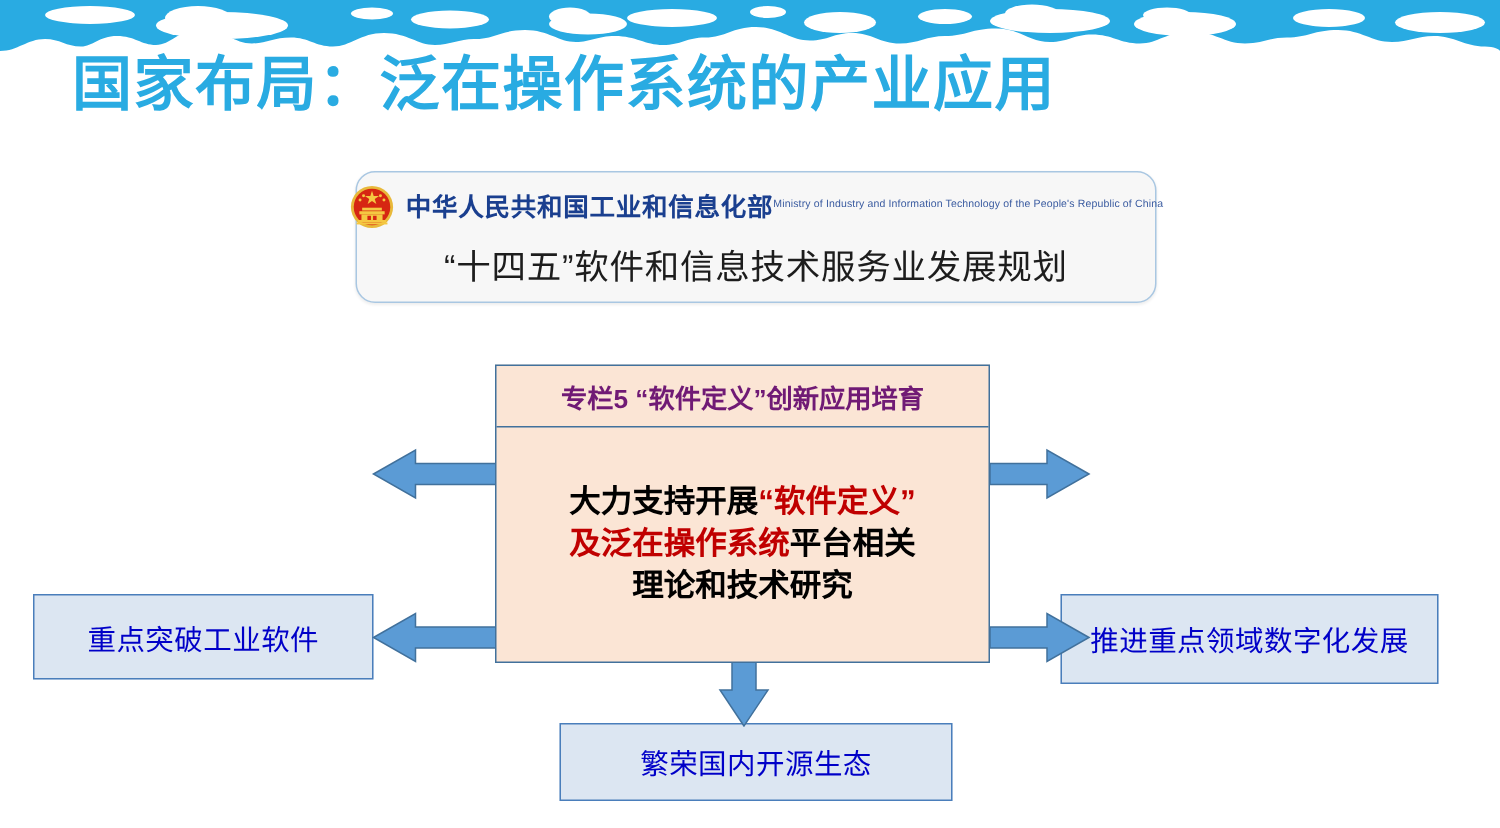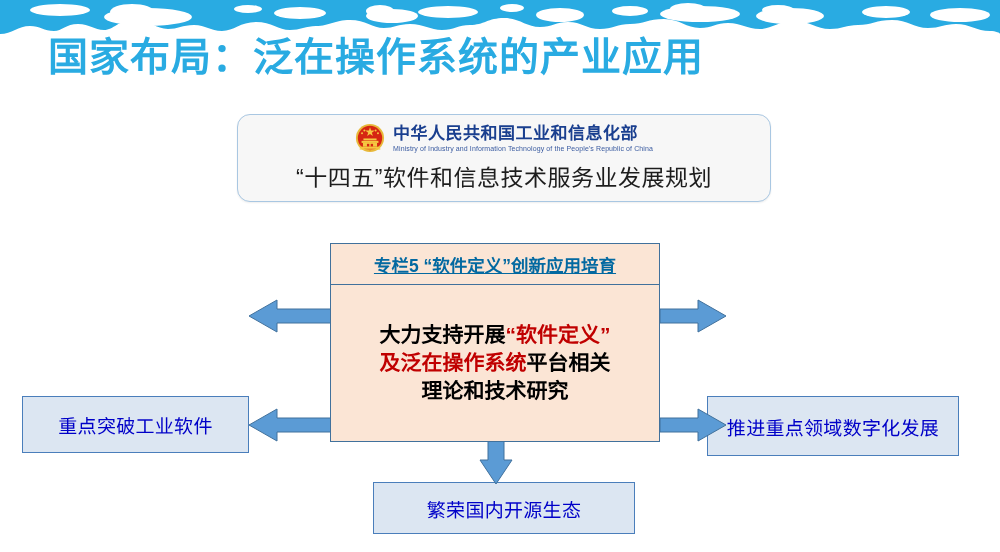--- a/index.html
+++ b/index.html
@@ -74,21 +74,21 @@
     box-sizing: border-box;
   }
   .emblem {
     width: 30px;
     height: 30px;
     flex: 0 0 30px;
     display: block;
   }
   .ministry-text {
     display: flex;
-    flex-direction: column;
+    flex-direction: row;
     justify-content: center;
     line-height: 1;
   }
   .ministry-cn {
     font-size: 17px;
     font-weight: 700;
     color: #1a3f8f;
     letter-spacing: 0.5px;
     white-space: nowrap;
   }
@@ -123,24 +123,23 @@
     z-index: 5;
   }
   .center-box-header {
     height: 41px;
     border-bottom: 1.3px solid #41719c;
     display: flex;
     align-items: center;
     justify-content: center;
     font-size: 17.5px;
     font-weight: 700;
-    color: #0369a1;
-    white-space: nowrap;
-    box-sizing: border-box;
-    text-decoration: underline;
+    color: #701a75;
+    white-space: nowrap;
+    box-sizing: border-box;
   }
   .center-box-body {
     flex: 1;
     display: flex;
     align-items: center;
     justify-content: center;
     text-align: center;
     font-size: 21px;
     font-weight: 700;
     line-height: 1.32;

